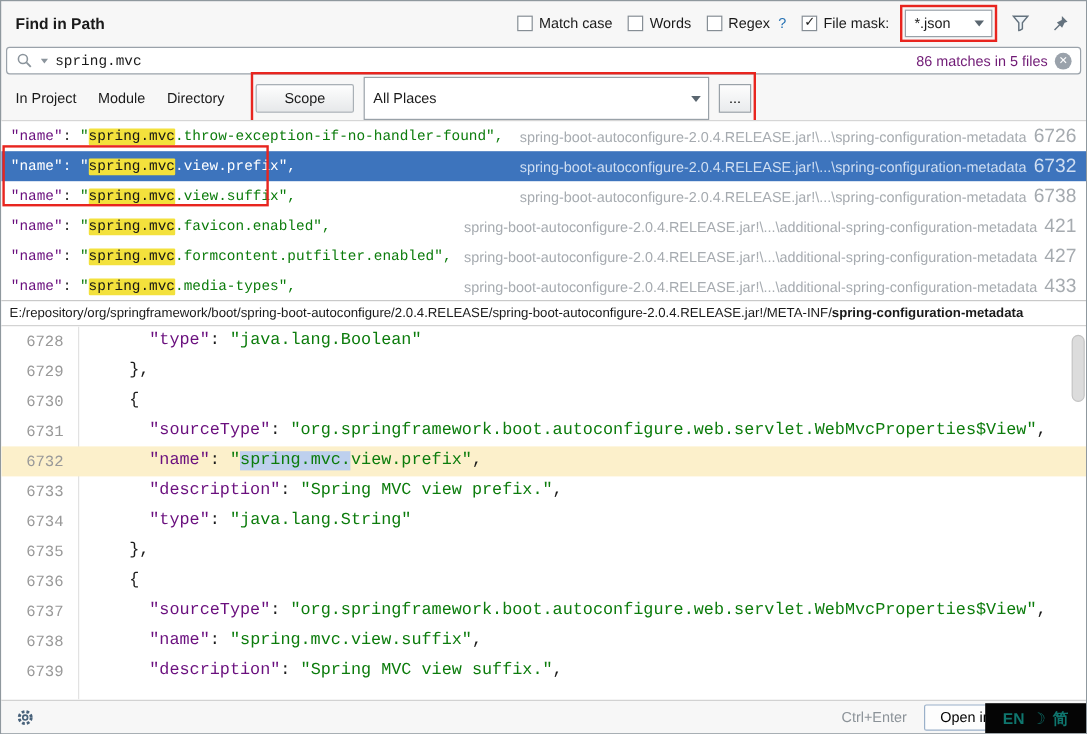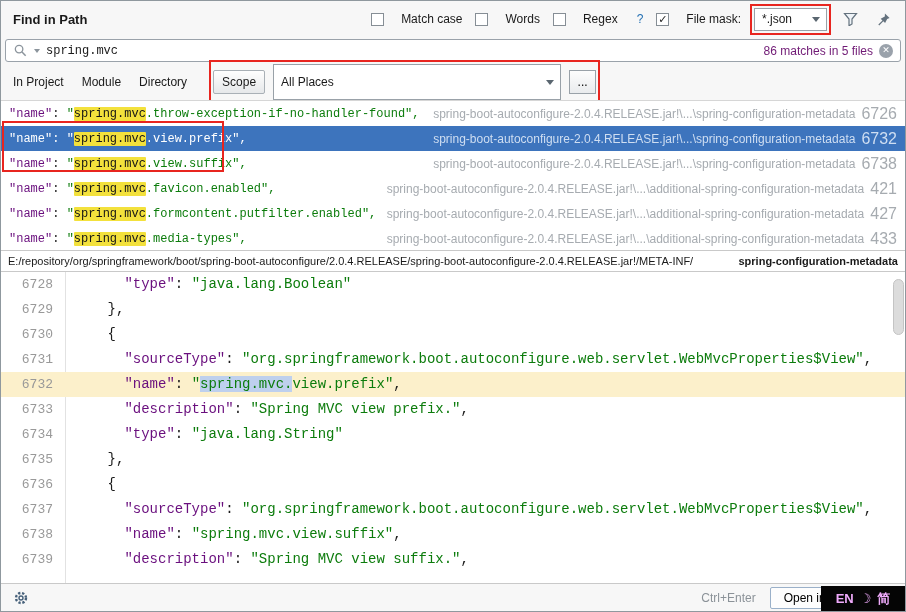--- a/index.html
+++ b/index.html
@@ -5,21 +5,21 @@
   *{box-sizing:border-box;}
   html,body{margin:0;padding:0;background:#cdd2d8;}
   .win{position:relative;width:906px;height:612px;background:#f7f7f7;border:1px solid #8f989e;
        display:flex;flex-direction:column;overflow:hidden;color:#1a1a1a;
        font-family:"Liberation Sans","DejaVu Sans",sans-serif;}
 
   
   .hdr{flex:0 0 36px;display:flex;align-items:center;padding:0 12px;gap:10px;}
   .title{font-weight:bold;font-size:13px;}
   .hdr-controls{margin-left:auto;display:flex;align-items:center;gap:13px;}
-  .cb{display:inline-flex;align-items:center;gap:17px;font-size:12px;cursor:default;}
+  .cb{display:inline-flex;align-items:center;gap:5px;font-size:12px;cursor:default;}
   .cbx{width:13px;height:13px;border:1px solid #868e95;background:#fff;display:inline-flex;
        align-items:center;justify-content:center;flex:none;}
   .cbx .check{font-size:11px;line-height:1;color:#222;font-weight:bold;}
   .help{color:#2470b3;font-size:12px;margin-left:2px;}
   .combo{display:inline-flex;align-items:center;justify-content:space-between;height:23px;
          border:1px solid #99a1a8;background:#fff;padding:0 6px 0 7px;font-size:12px;gap:6px;}
   .arrow{width:0;height:0;border-left:4px solid transparent;border-right:4px solid transparent;
          border-top:5px solid #5a6670;flex:none;}
   .mini-arrow{width:0;height:0;border-left:3px solid transparent;border-right:3px solid transparent;
          border-top:4px solid #8b949c;flex:none;}
@@ -31,21 +31,21 @@
   .search-box{height:100%;display:flex;align-items:center;gap:6px;border:1px solid #9aa2aa;
               border-radius:3px;background:#fff;padding:0 7px;}
   .query{font-family:"Liberation Mono","DejaVu Sans Mono",monospace;font-size:12px;}
   .summary{margin-left:auto;color:#701a75;font-size:12px;white-space:nowrap;}
   .clear{width:14px;height:14px;border-radius:50%;background:#9aa2ab;color:#fff;display:inline-flex;
          align-items:center;justify-content:center;font-size:9px;line-height:1;flex:none;}
 
   
   .scope-row{flex:0 0 32px;display:flex;align-items:center;gap:18px;padding:0 12px;font-size:12px;}
   .scope-group{display:inline-flex;align-items:center;gap:8px;margin-left:8px;}
-  .scope-tab{padding:4px 8px;border:1px solid #a9b0b6;border-radius:2px;
+  .scope-tab{padding:4px 23px;border:1px solid #a9b0b6;border-radius:2px;
              background:linear-gradient(#fefefe,#e6e8ea);}
   .more-btn{width:27px;height:24px;border:1px solid #99a1a8;background:linear-gradient(#fdfdfd,#e9ebed);
             font-size:12px;font-family:inherit;}
 
   
   .results{flex:0 0 150px;background:#fff;border-top:1px solid #d6d6d6;overflow:hidden;}
   .result-row{display:flex;align-items:center;height:25px;padding:0 8px;white-space:pre;
               font-family:"Liberation Mono","DejaVu Sans Mono",monospace;font-size:12px;}
   .result-row .code-key{color:var(--key-purple,#6a0f7e);}
   .result-row .code-plain{color:#1a1a1a;}
@@ -55,21 +55,21 @@
              color:#a6abb0;font-size:12px;white-space:nowrap;}
   .line-no{margin-left:6px;font-family:"Liberation Sans",sans-serif;color:#a6abb0;font-size:16px;}
   .result-row.selected{background:var(--selection-blue,#3d74bd);}
   .result-row.selected .code-key,.result-row.selected .code-plain,
   .result-row.selected .code-string{color:#fff;}
   .result-row.selected .file-info,.result-row.selected .line-no{color:#cfdef2;}
 
   
   .preview-path{flex:0 0 22px;display:flex;align-items:center;padding:0 7px;background:#fff;
                 border-top:1px solid #c9c9c9;border-bottom:1px solid #c9c9c9;font-size:11px;
-                white-space:nowrap;overflow:hidden;justify-content:space-between;}
+                white-space:nowrap;overflow:hidden;}
   .preview-path b{font-weight:bold;}
 
   
   .editor{flex:1;position:relative;background:#fff;overflow:hidden;}
   .editor::before{content:"";position:absolute;left:64px;top:0;bottom:0;width:1px;background:#e2e2e2;}
   .ed-lines{font-family:"Liberation Mono","DejaVu Sans Mono",monospace;font-size:14px;position:relative;}
   .ed-line{display:flex;height:25px;line-height:25px;white-space:pre;}
   .ed-line.current{background:var(--current-line,#fcf0cb);}
   .gutter{flex:0 0 64px;text-align:right;padding-right:12px;color:#999;font-size:13px;}
   .ed-code{padding-left:9px;}
@@ -80,21 +80,21 @@
   .ed-scroll{position:absolute;top:0;right:0;width:13px;height:100%;}
   .ed-scroll .thumb{position:absolute;top:7px;right:1px;width:11px;height:56px;background:#dcdcdc;
                     border:1px solid #c4c4c4;border-radius:6px;}
 
   
   .footer{flex:0 0 28px;display:flex;align-items:center;gap:14px;padding:0 52px 0 10px;
           border-top:1px solid #c9c9c9;background:#f7f7f7;justify-content:space-between;}
   .shortcut{margin-left:auto;color:#8b9298;font-size:12px;white-space:nowrap;}
   .open-btn{height:22px;padding:0 13px;border:1px solid #9ab0c9;border-radius:2px;background:#fdfdfd;
             font-size:12px;font-family:inherit;white-space:nowrap;}
-  .ime{position:absolute;right:0;bottom:0;width:84px;height:25px;background:#050505;color:#f0abfc;
+  .ime{position:absolute;right:0;bottom:0;width:84px;height:25px;background:#050505;color:#0f766e;
        display:flex;align-items:center;justify-content:center;gap:6px;font-size:13px;font-weight:bold;z-index:6;}
 
   
   .rows-annot{position:absolute;left:1px;top:120px;width:222px;height:51px;
               border:2px solid var(--annotation-red,#e8251f);z-index:5;pointer-events:none;}
 </style>
 </head>
 <body>
 
 <div class="win">

